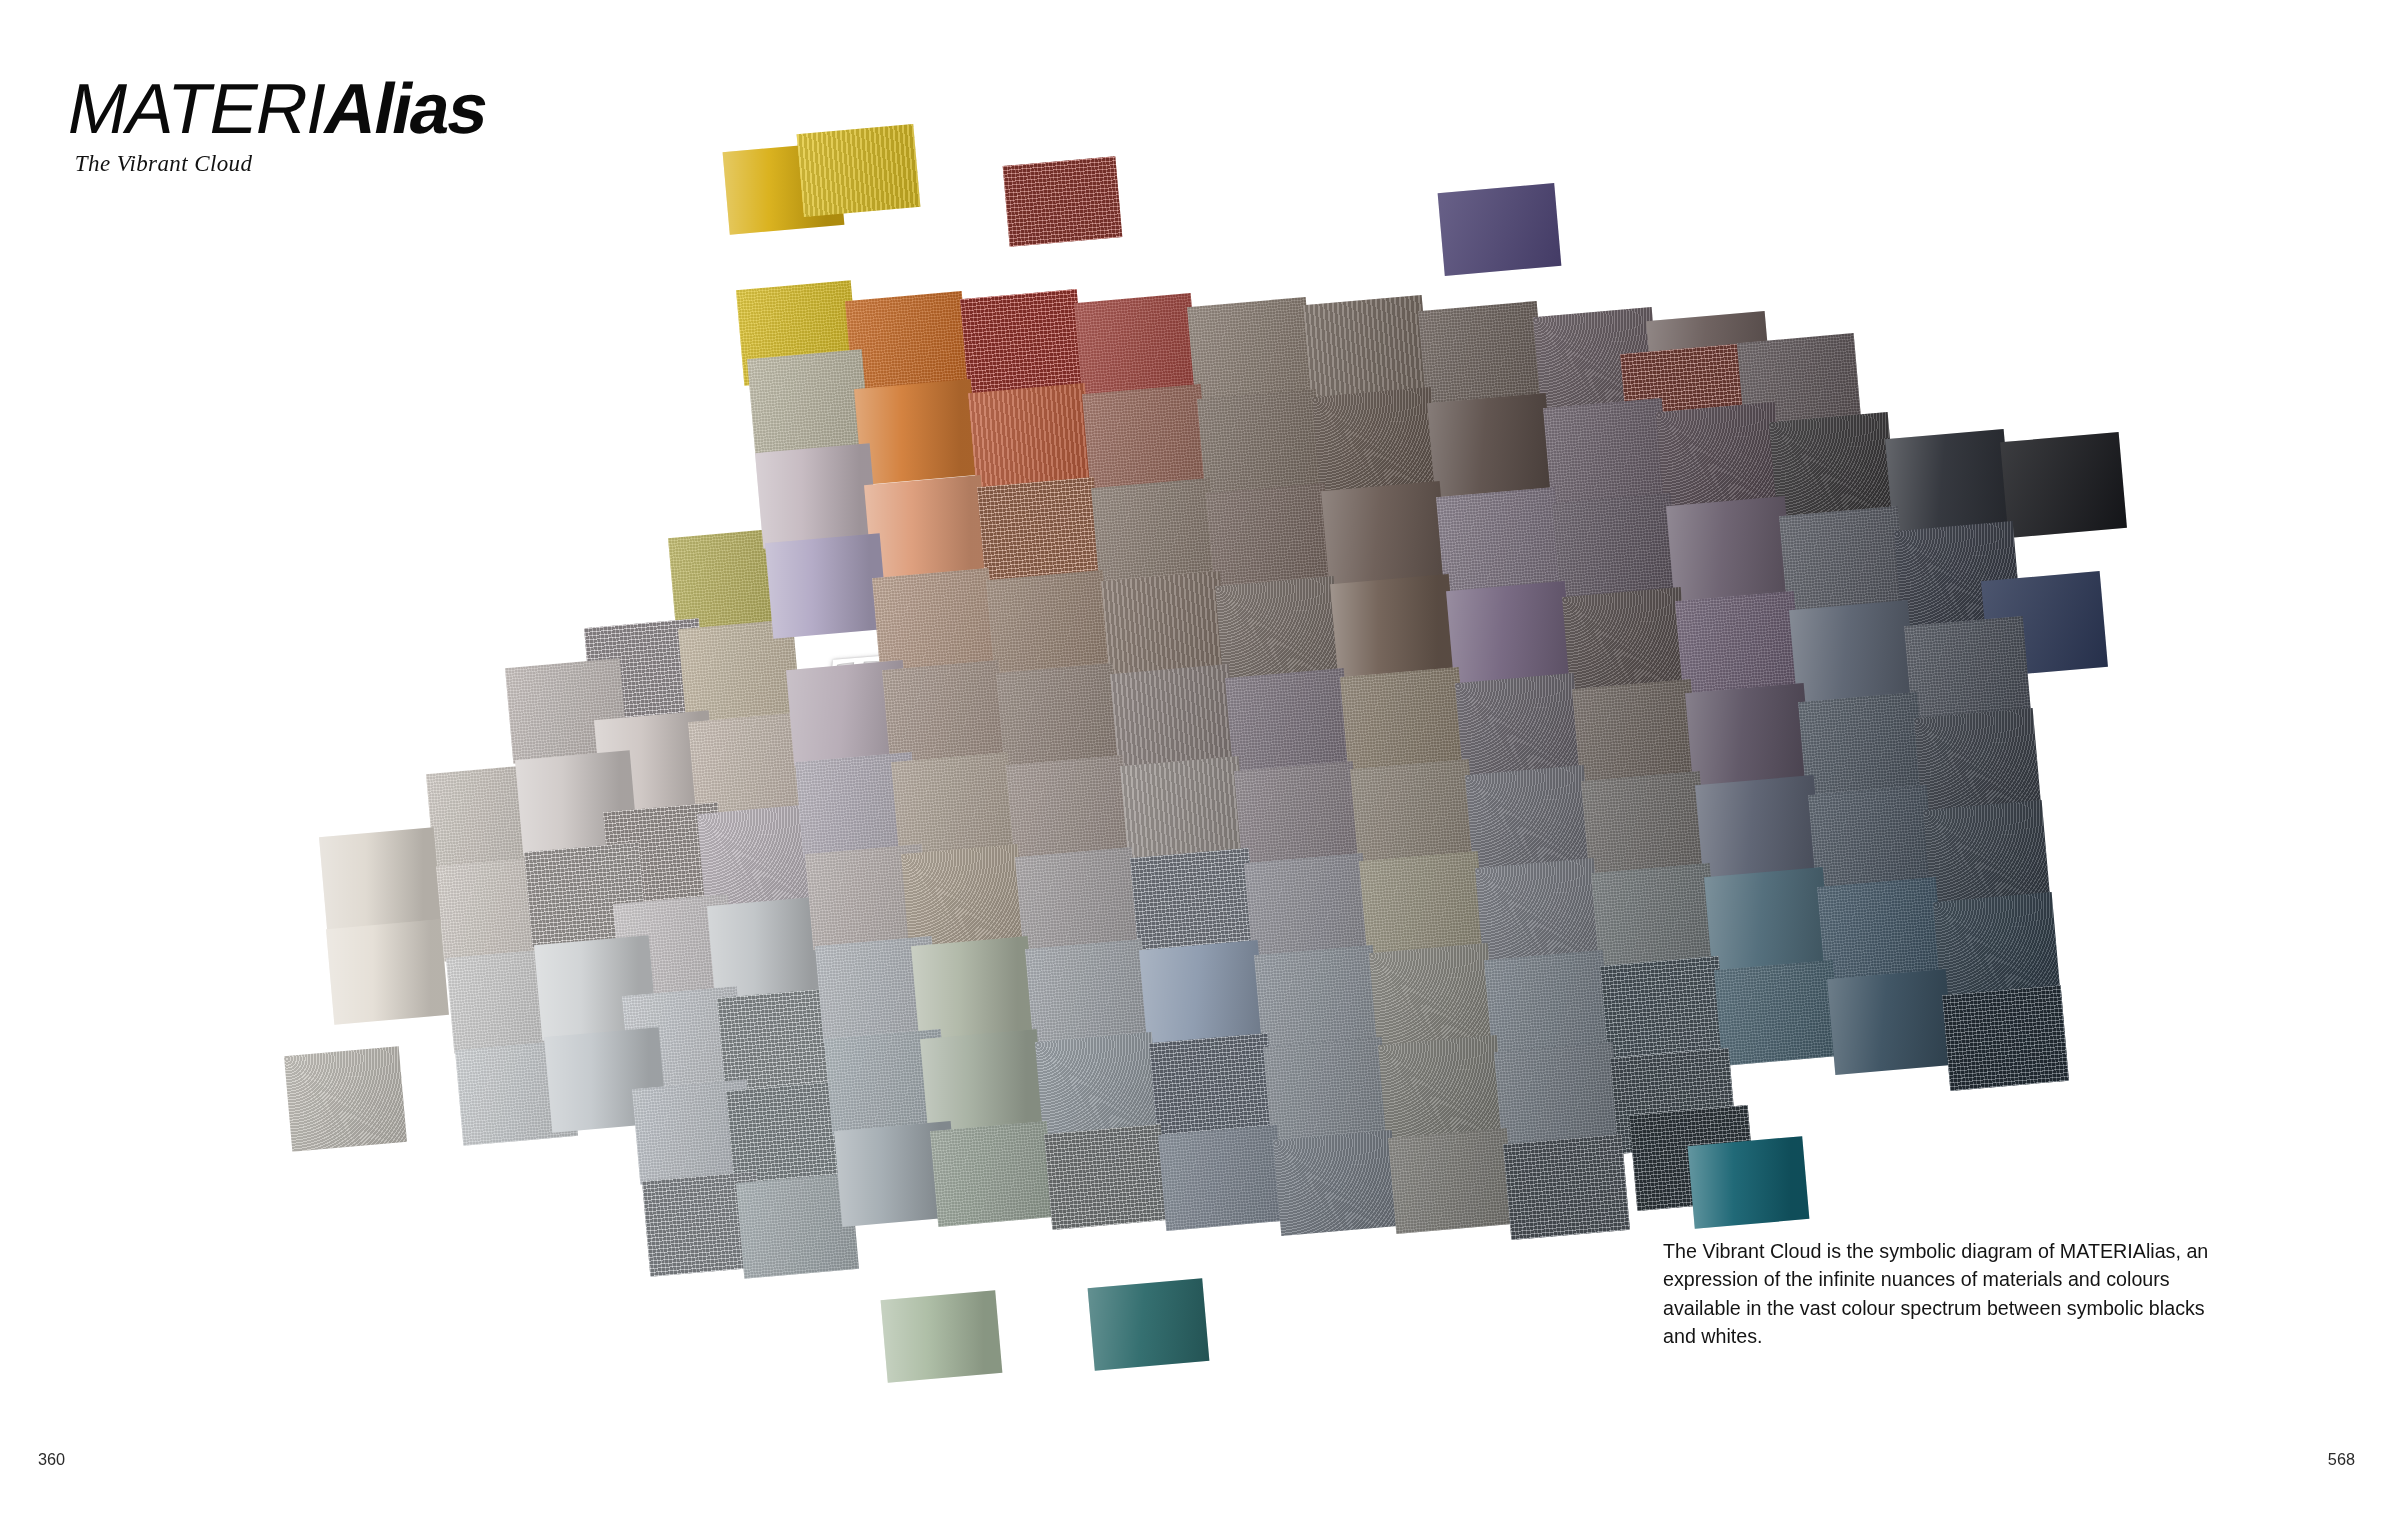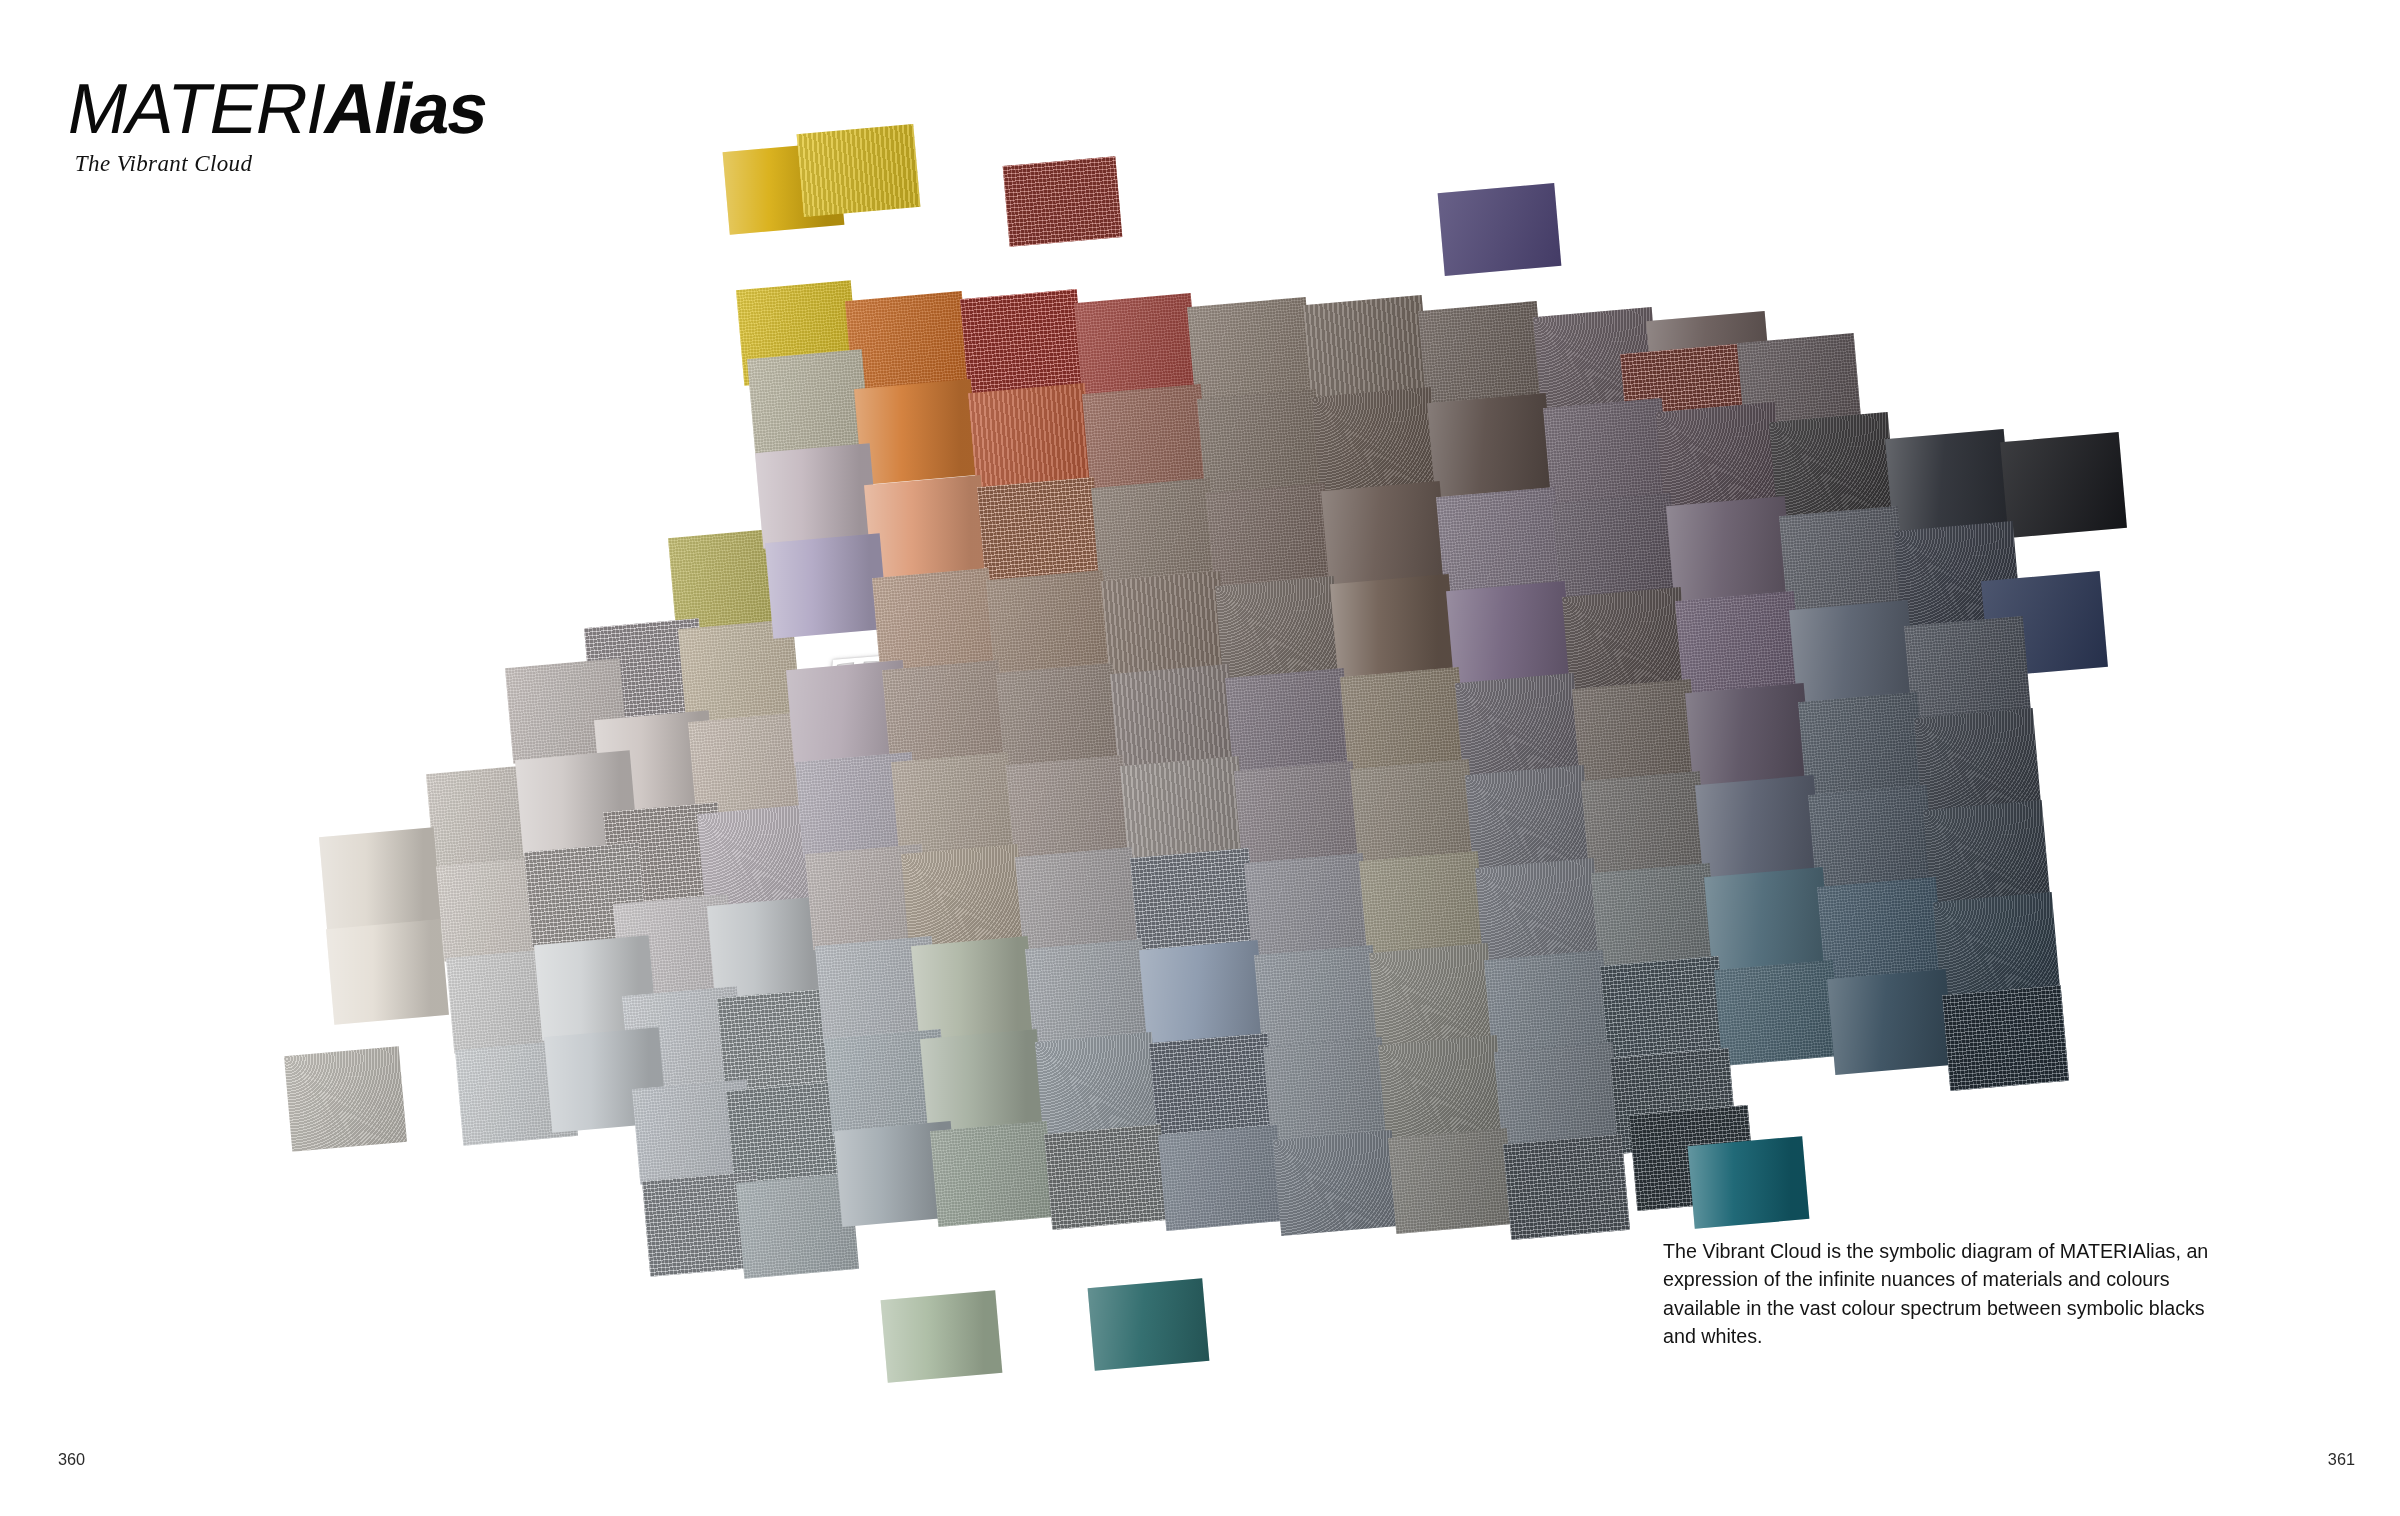--- a/index.html
+++ b/index.html
@@ -70,21 +70,21 @@
   .lbl.cat{font-size:37px;}
   .lbl.hero{font-size:102px;letter-spacing:1px;}
 
   
   .caption{position:absolute;left:1663px;top:1237px;width:559px;}
   .cap-en{font-size:19.7px;line-height:1.44;color:#141414;margin:0 0 18px 0;}
   .cap-it{font-size:16px;line-height:1.42;color:#141414;margin:0;}
 
   
   .folio{position:absolute;bottom:48px;font-size:16.3px;color:#2a2a2a;}
-  .folio.left{left:58px;}
+  .folio.left{left:38px;}
   .folio.right{right:46px;}
 </style>
 </head>
 <body>
 
 <div class="spread">
 
   <div class="cloud" id="cloud">
       <div class="sw tex-silk" style="left: 726px; top: 147px; width: 115px; height: 83px; background-color: rgb(216, 174, 18); transform: rotate(-5deg); z-index: 1;"></div>
       <div class="sw tex-rib" style="left: 800px; top: 129px; width: 117px; height: 83px; background-color: rgb(225, 195, 37); transform: rotate(-5deg); z-index: 1;"></div>
@@ -246,16 +246,16 @@
       <div class="lbl cat" style="left: 546px; top: 1037px; transform: rotate(-4.5deg);">Dusty Greens</div>
     </div>
 
   <div class="lbl hero" id="hero" style="left:826px; top:634px; transform:rotate(-4.5deg);">The Vibrant Cloud</div>
 
   <div class="caption">
     <p class="cap-en">The Vibrant Cloud is the symbolic diagram of MATERIAlias, an expression of the infinite nuances of materials and colours available in the vast colour spectrum between symbolic blacks and whites.</p>
   </div>
 
   <div class="folio left">360</div>
-  <div class="folio right">361</div>
+  <div class="folio right">568</div>
 
 </div>
 
 
 </body></html>

